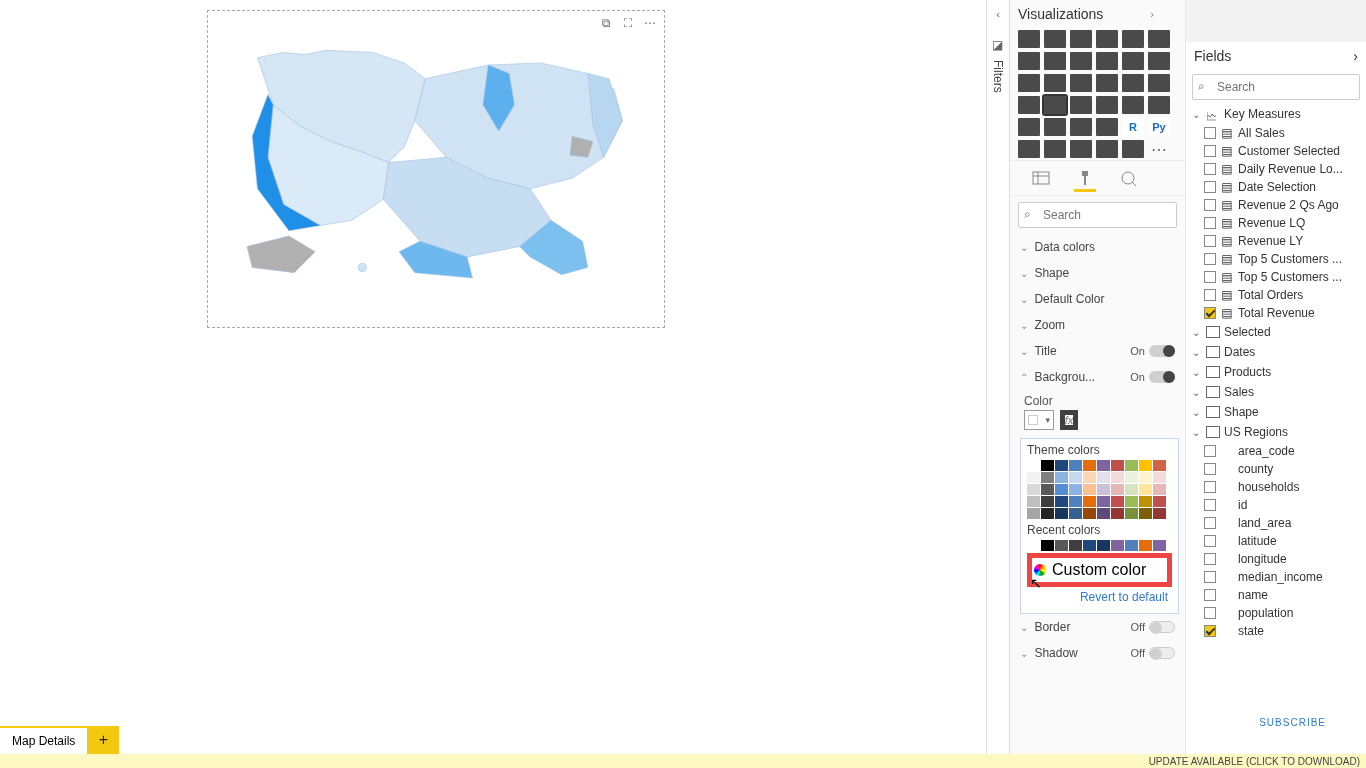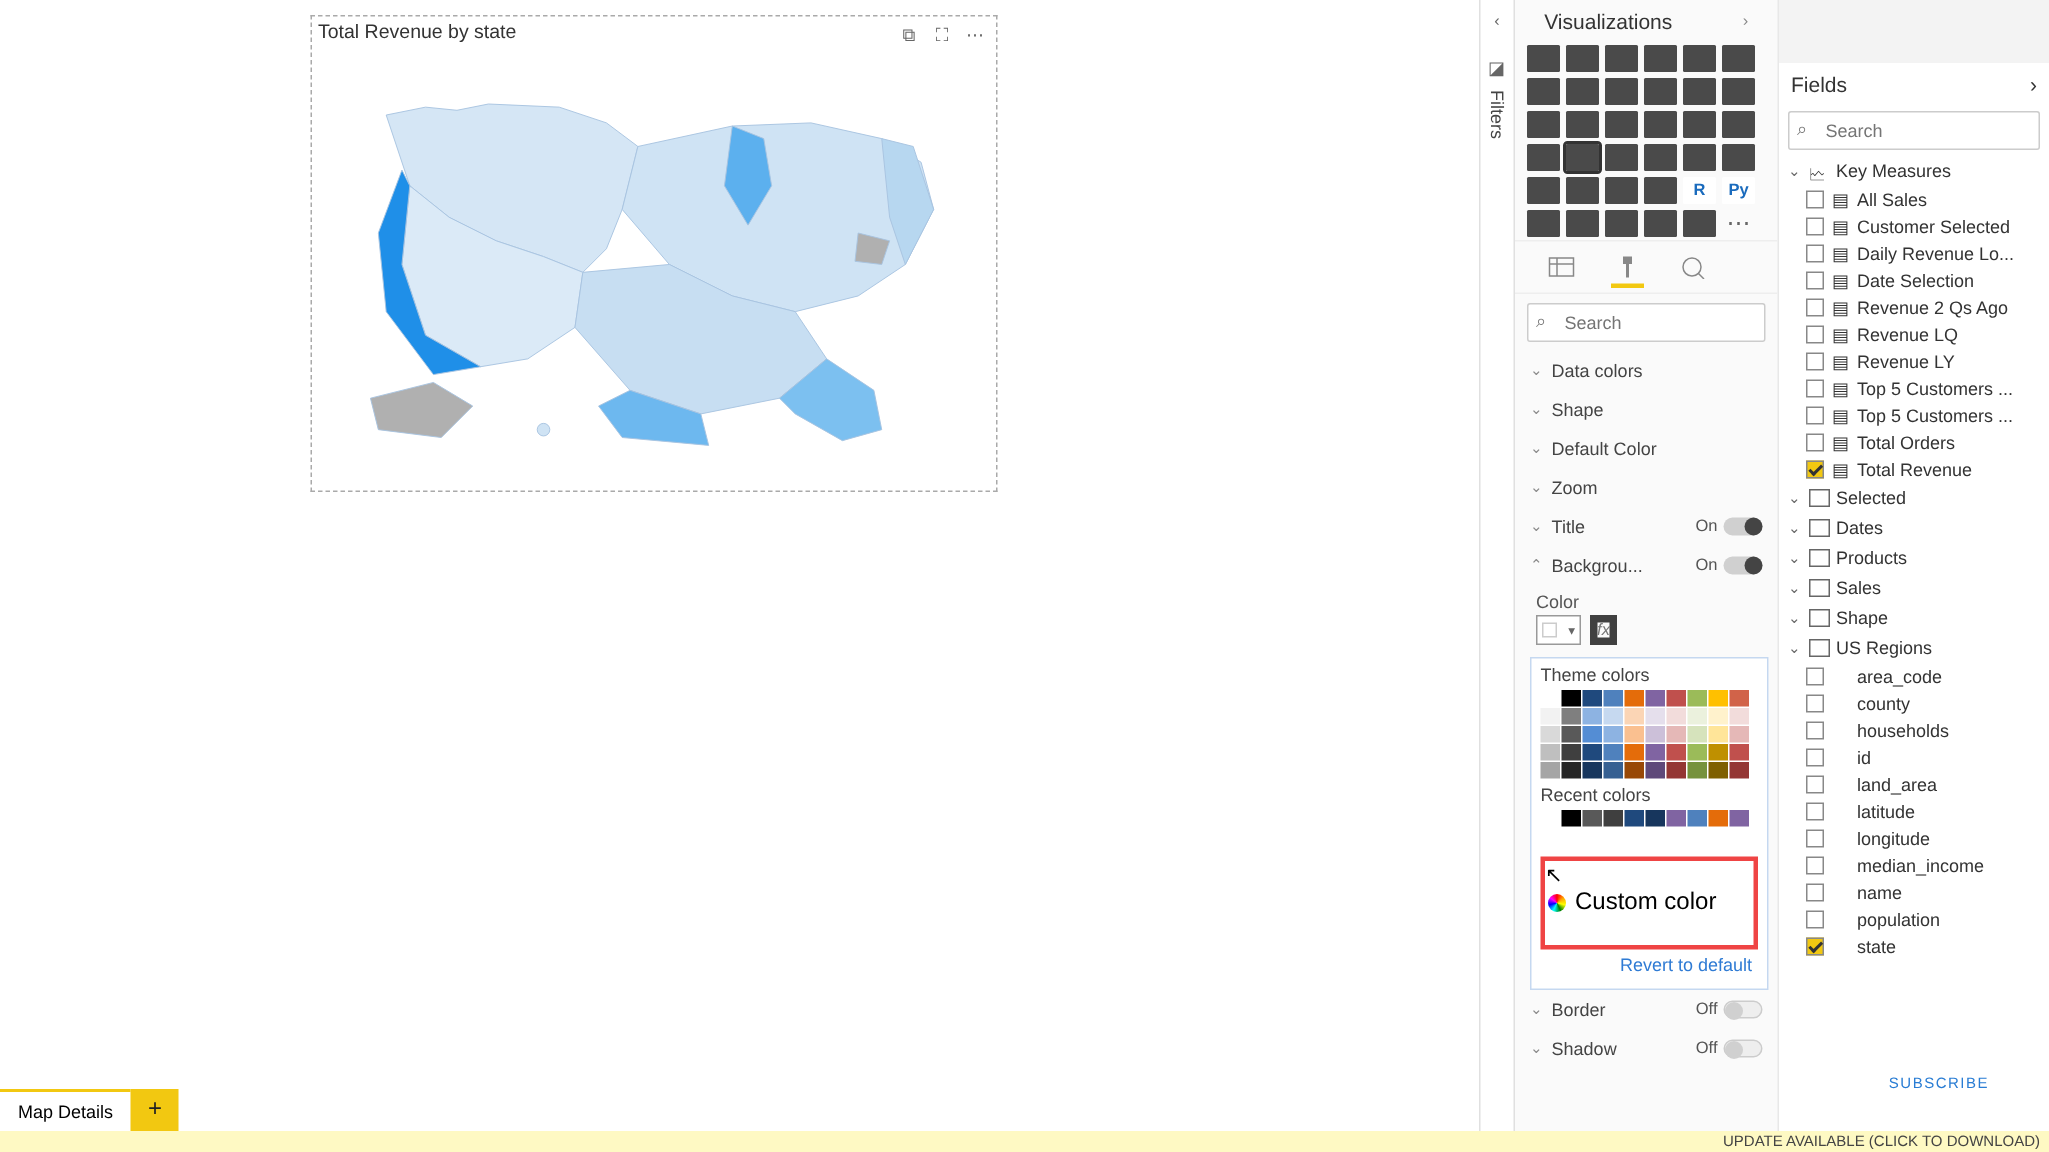--- a/index.html
+++ b/index.html
@@ -12,21 +12,21 @@
 .visual-actions span { width:16px; height:16px; display:flex; align-items:center; justify-content:center; color:#666; font-size:12px; cursor:pointer; }
 .map-img { width:100%; height:calc(100% - 24px); display:flex; align-items:center; justify-content:center; }
 .map-img svg { width:92%; height:92%; }
 
 .filters-tab { position:absolute; left:986px; top:0; width:24px; height:758px; background:#fff; border-left:1px solid #e0e0e0; border-right:1px solid #e0e0e0; }
 .filters-tab .chev { text-align:center; padding-top:8px; color:#666; font-size:11px; }
 .filters-tab .fcap { position:absolute; top:60px; left:4px; writing-mode:vertical-rl; font-size:12px; color:#444; }
 .filters-tab .ficon { position:absolute; top:38px; left:5px; color:#666; font-size:12px; }
 
 .viz-pane { position:absolute; left:1010px; top:0; width:176px; height:758px; background:#fafafa; border-right:1px solid #e8e8e8; overflow:hidden; }
-.pane-header { display:flex; align-items:center; justify-content:center; padding:6px 8px; font-size:14px; color:#333;gap:47px; }
+.pane-header { display:flex; align-items:center; justify-content:flex-start; padding:6px 8px; font-size:14px; color:#333;gap:47px; }
 .pane-header span.arrow { color:#888; font-size:11px; }
 
 .icon-grid { display:flex; flex-wrap:wrap; padding:2px 6px 2px 8px; gap:4px; }
 .icon-grid .vizicon { width:22px; height:18px; background:#4a4a4a; border-radius:1px; display:flex; align-items:center; justify-content:center; color:#fff; font-size:9px; cursor:pointer; }
 .icon-grid .vizicon.sel { outline:2px solid #333; }
 .icon-grid .vizicon.txt { background:#fff; color:#1a6bbd; font-weight:bold; font-size:11px; }
 .icon-grid .dots { width:22px; height:18px; display:flex; align-items:center; justify-content:center; color:#666; }
 
 .wells { display:flex; gap:18px; padding:6px 0 6px 18px; border-top:1px solid #eee; border-bottom:1px solid #eee; }
 .wells .well { width:26px; height:22px; display:flex; align-items:center; justify-content:center; color:#666; position:relative; cursor:pointer; }
@@ -52,21 +52,21 @@
 .cw-box { width:30px; height:20px; border:1px solid #999; display:flex; align-items:center; justify-content:space-between; padding:0 3px; background:#fff; cursor:pointer;}
 .cw-sw { width:10px; height:10px; background:#fff; border:1px solid #ccc; }
 .cw-caret { font-size:9px; color:#666; }
 .fx { width:18px; height:20px; border:5px solid #404040; display:flex; align-items:center; justify-content:center; font-style:italic; color:#777; font-size:11px; cursor:pointer;}
 
 .palette-pop { margin:4px 6px 0 10px; background:#fff; border:1px solid #c5d8f0; padding:4px 6px 6px 6px; position:relative; }
 .pal-title { font-size:12px; color:#444; margin-bottom:3px; }
 .pal-grid { display:flex; flex-direction:column; gap:1px; margin-bottom:4px; }
 .pal-rowg { display:flex; gap:1px; }
 .sw { width:13px; height:11px; cursor:pointer; }
-.custom-row { display:flex; align-items:center; gap:6px; padding:19px 2px; border:3px solid #ef4444; margin-top:20px; cursor:pointer;}
+.custom-row { display:flex; align-items:center; gap:6px; padding:3px 2px; border:5px solid #ef4444; margin-top:2px; cursor:pointer;}
 .custom-row .ball { width:12px; height:12px; border-radius:50%; background:conic-gradient(red,orange,yellow,green,cyan,blue,magenta,red); }
 .revert { text-align:right; color:#2f7bd4; font-size:12px; padding:3px 4px; cursor:pointer; }
 
 .fields-pane { position:absolute; left:1186px; top:0; width:180px; height:758px; background:#fff;margin-top:42px; }
 .fields-header { display:flex; justify-content:space-between; align-items:center; padding:6px 8px; font-size:14px; color:#333; }
 .fields-search { margin:4px 6px; position:relative; }
 .fields-search input { width:100%; padding:5px 6px 5px 24px; font-size:12px; border:1px solid #ccc; border-radius:2px; }
 .fields-search .mag { position:absolute; left:6px; top:5px; color:#777; font-size:12px; }
 
 .table-row { display:flex; align-items:center; gap:4px; padding:3px 6px; font-size:12px; color:#333; cursor:pointer; }
@@ -86,21 +86,20 @@
 .update-bar { position:absolute; left:0; bottom:0; width:1366px; height:14px; background:#fef9c3; font-size:10px; color:#444; display:flex; justify-content:flex-end; align-items:center; padding-right:6px; cursor:pointer;}
 .subscribe { position:absolute; right:40px; bottom:40px; font-size:10px; color:#2a7dd4; letter-spacing:1px; }
 
 .cursor { position:absolute; left:1030px; top:575px; font-size:14px; color:#000; pointer-events:none; }
 </style>
 </head>
 <body>
 
 <div class="canvas">
   <div class="visual">
-    <div class="visual-title">Total Revenue by state</div>
     <div class="visual-actions">
       <span>⧉</span>
       <span>⛶</span>
       <span>⋯</span>
     </div>
     <div class="map-img">
       <svg viewBox="0 0 400 240">
         <rect x="0" y="0" width="400" height="240" fill="#fff"></rect>
         <g stroke="#a8c3e0" stroke-width="0.6">
           <path d="M30 25 L55 20 L75 22 L95 18 L140 20 L170 30 L190 45 L180 85 L170 110 L155 125 L130 115 L100 105 L70 90 L45 70 Z" fill="#d5e6f5"></path>

